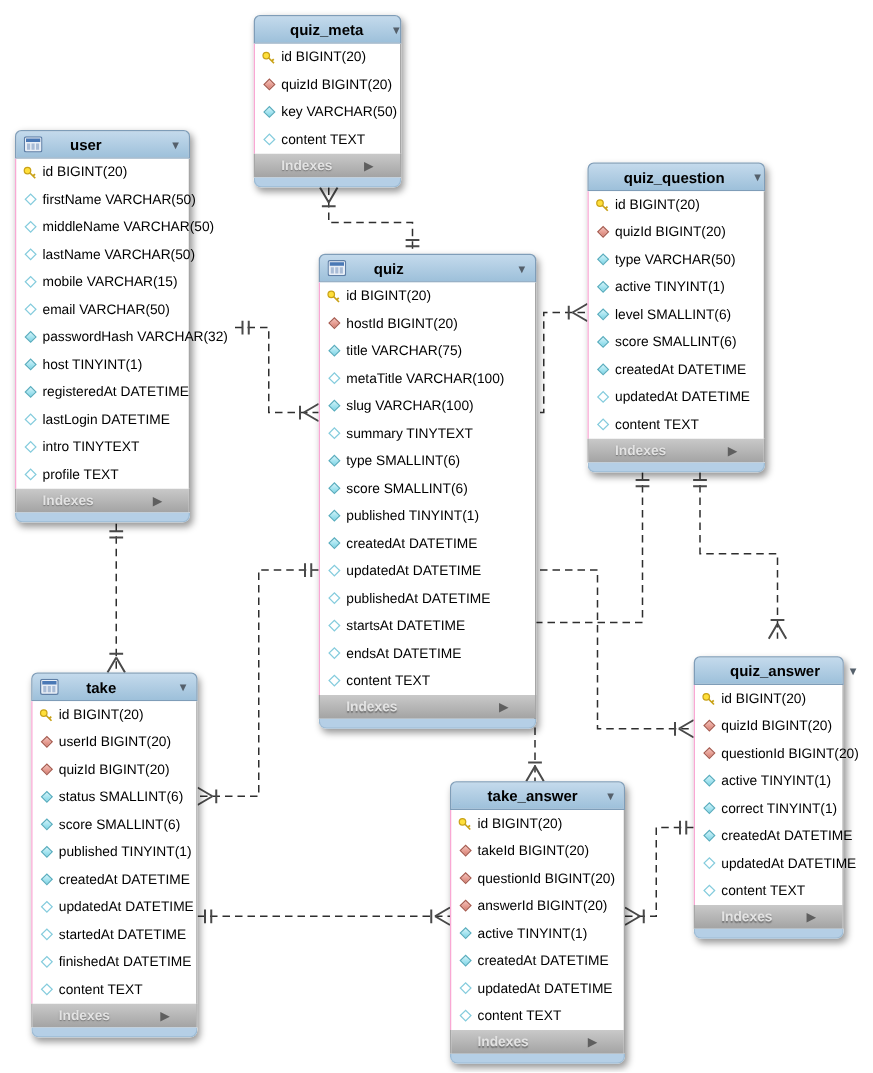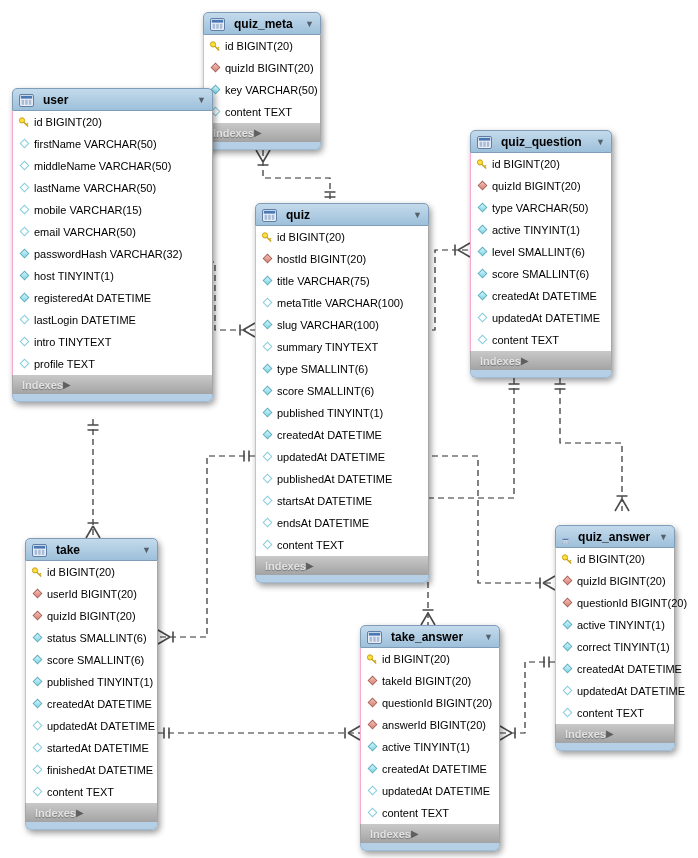--- a/index.html
+++ b/index.html
@@ -3,36 +3,36 @@
 <meta charset="utf-8">
 <style>
   html,body{margin:0;padding:0;background:#fff;}
   .canvas{position:relative;width:698px;height:858px;background:#ffffff;overflow:hidden;
           font-family:"Liberation Sans",sans-serif;}
   #wires{position:absolute;left:0;top:0;width:698px;height:858px;}
   .wire-main{fill:none;stroke:#2e2e2e;stroke-width:1.2;stroke-dasharray:6 4;}
   .wire-marks{fill:none;stroke:#4a4a4a;stroke-width:1.6;}
 
   .table{position:absolute;border-radius:6px;box-shadow:2px 3px 6px rgba(0,0,0,.40);}
-  .thead{height:23px;display:flex;align-items:center;gap:9px;padding:0 6px;
+  .thead{height:23px;display:flex;align-items:center;gap:22px;padding:0 6px;
          background:linear-gradient(#c4daec,#9dc0da);
          border:1px solid #7f9db8;border-radius:5px 5px 0 0;box-sizing:border-box;}
   .thead .title{font-size:12px;font-weight:bold;color:#000;flex:1;white-space:nowrap;}
   .thead .caret{font-size:9px;color:#55606b;}
   .tbl-icon{width:15px;height:13px;display:block;}
   .rows{background:#fff;border-left:1px solid #f9a8d4;border-right:1px solid #a6a6a6;}
   .row{height:22px;display:flex;align-items:center;padding:0 5px;white-space:nowrap;}
   .row .txt{font-size:11px;color:#000;}
   .ic{width:12px;height:12px;flex:0 0 12px;margin-right:4px;position:relative;}
   .ic svg{display:block;width:12px;height:12px;}
   .dm{width:7px;height:7px;transform:rotate(45deg);display:block;margin:2px auto;box-sizing:border-box;}
   .dm.fk{background:linear-gradient(135deg,#f5c0b8,#d97f72);border:1px solid #a85c50;}
   .dm.nn{background:linear-gradient(135deg,#d2f3f9,#7fd7e8);border:1px solid #59aebf;}
   .dm.nul{background:#fff;border:1px solid #85ccdd;}
-  .tfoot{height:19px;display:flex;align-items:center;justify-content:flex-start;padding:0 9px;
+  .tfoot{height:19px;display:flex;align-items:center;justify-content:space-between;padding:0 21px;
          background:linear-gradient(#c9c9c9,#a3a3a3);
          border-left:1px solid #a6a6a6;border-right:1px solid #a6a6a6;box-sizing:border-box;}
   .tfoot .flabel{font-size:11px;font-weight:bold;color:#e3e3e3;text-shadow:0 1px 1px rgba(90,90,90,.7);}
   .tfoot .farrow{font-size:10px;color:#5f5f5f;}
   .strip{height:8px;background:#b5cfe6;border:1px solid #9dbbd4;border-top:none;
          border-radius:0 0 6px 6px;box-sizing:border-box;}
 </style>
 </head>
 <body>
 
@@ -122,21 +122,21 @@
             </span>
             <span class="txt">content TEXT</span>
           </div>
         </div>
         <div class="tfoot">
           <span class="flabel">Indexes</span>
           <span class="farrow">▶</span>
         </div>
         <div class="strip"></div>
       </div>
-      <div class="table" style="left: 12px; top: 88px; width: 201px;">
+      <div class="table" style="left: 12px; top: 104px; width: 140px;">
         <div class="thead">
           <span class="tbl-icon"><svg viewBox="0 0 15 13">
               <rect x="0.5" y="0.5" width="14" height="12" rx="1.5" fill="#e8eef6" stroke="#5f7fa6"></rect>
               <rect x="1.8" y="1.8" width="11.4" height="2.8" fill="#4a78b5"></rect>
               <g fill="#a9bcd6">
                 <rect x="2.6" y="5.8" width="2.5" height="5"></rect>
                 <rect x="6.2" y="5.8" width="2.5" height="5"></rect>
                 <rect x="9.8" y="5.8" width="2.5" height="5"></rect>
               </g>
             </svg></span>

